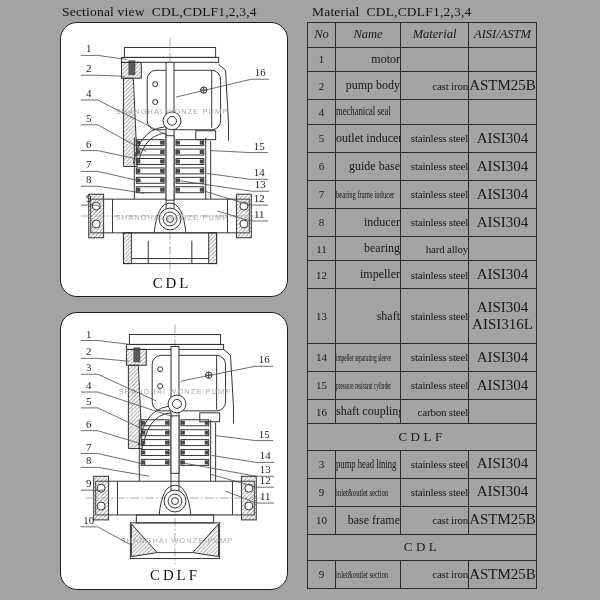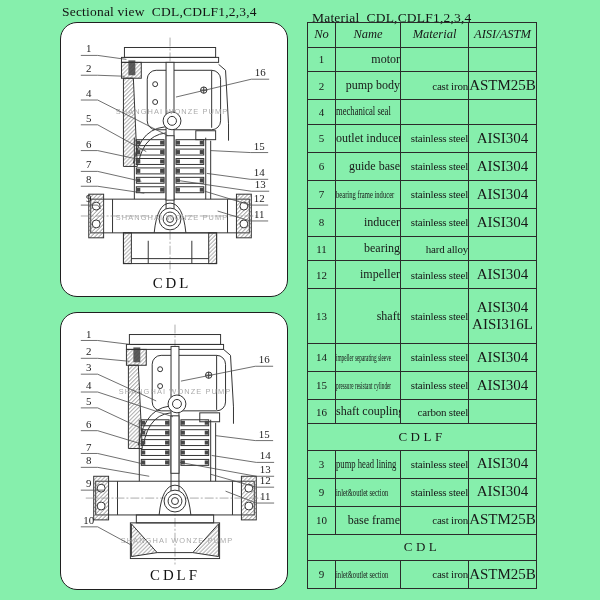--- a/index.html
+++ b/index.html
@@ -1,20 +1,20 @@
 <!DOCTYPE html>
 <html><head>
 <meta charset="utf-8">
 <style>
   html,body{margin:0;padding:0;background:#fff;}
-  .page{position:relative;width:600px;height:600px;background:#86efac;overflow:hidden;
+  .page{position:relative;width:600px;height:600px;background:#a3a3a3;overflow:hidden;
         font-family:"Liberation Serif",serif;color:#151515;}
   .title{position:absolute;font-size:13.5px;color:#141414;white-space:pre;letter-spacing:.2px;}
   #left-title{left:62px;top:4px;}
-  #right-title{left:312px;top:10px;}
+  #right-title{left:312px;top:4px;}
   .panel{position:absolute;left:60px;width:228px;border:1.6px solid #1f1f1f;border-radius:17px;
          background:#fff;box-sizing:border-box;}
   #panel-cdl{top:22px;height:275px;}
   #panel-cdlf{top:312px;height:278px;}
   .panel svg{display:block;width:100%;height:100%;}
   .co{font:11px "Liberation Serif",serif;fill:#1c1c1c;}
   .wm{font:7.5px "Liberation Sans",sans-serif;fill:#ababab;letter-spacing:1.1px;text-anchor:middle;}
   .dlabel{font:15px "Liberation Serif",serif;fill:#111;letter-spacing:3px;text-anchor:middle;}
   .tablewrap{position:absolute;left:307px;top:22px;}
   table.mat{border-collapse:collapse;table-layout:fixed;width:229px;height:567px;

